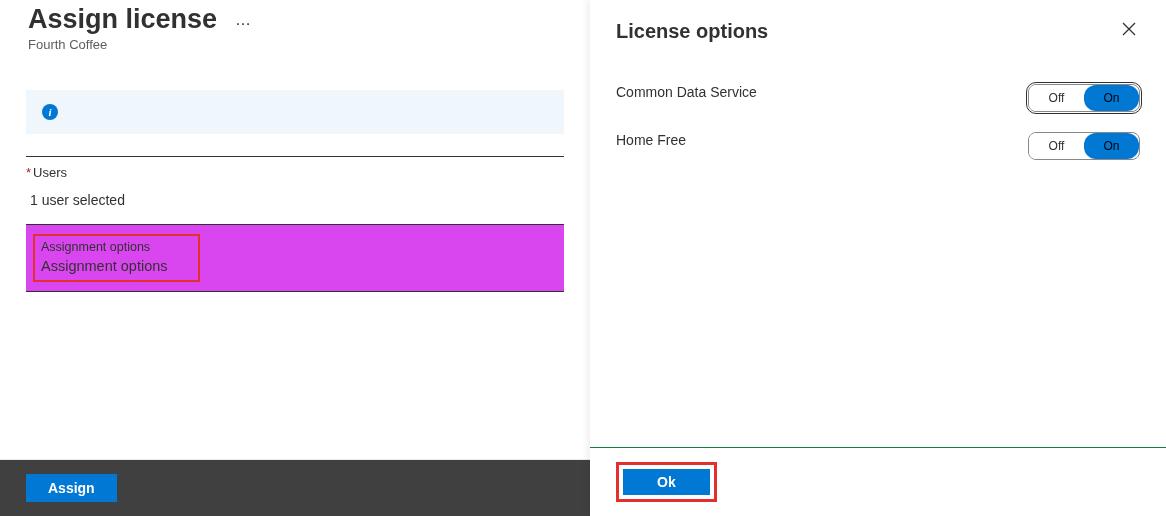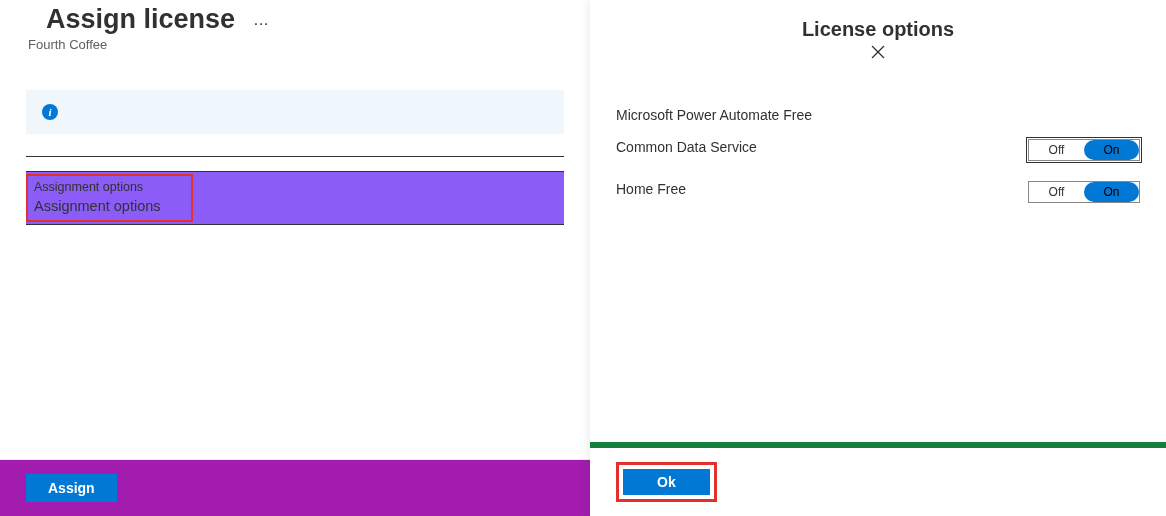--- a/index.html
+++ b/index.html
@@ -32,21 +32,21 @@
       margin: 0 6px;
     }
     .breadcrumb a {
       color: #0067b8;
       text-decoration: none;
       cursor: pointer;
     }
     .title-row {
       display: flex;
       align-items: center;
-      padding: 4px 28px 0 46px;
+      padding: 4px 28px 0 28px;
     }
     .page-title {
       font-size: 27px;
       font-weight: 600;
       color: #323130;
     }
     .more-menu {
       margin-left: 18px;
       font-size: 16px;
       color: #323130;
@@ -100,22 +100,22 @@
     }
     .field-value {
       font-size: 14px;
       color: #323130;
       padding: 4px 4px 10px 4px;
     }
     .section-assignment {
       margin: 6px 26px 0 26px;
       border-top: 1px solid #323130;
       border-bottom: 1px solid #323130;
-      background: #8b5cf6;
-      padding: 0;
+      background: #d946ef;
+      padding: 7px;
     }
     .highlight-box {
       display: inline-block;
       border: 2.5px solid #e3302c;
       padding: 4px 30px 6px 6px;
       margin: 2px 0 2px 0;
     }
     .assignment-label {
       font-size: 12.5px;
       color: #323130;
@@ -125,21 +125,21 @@
       color: #323130;
       margin-top: 4px;
     }
     .footer-bar {
       position: absolute;
       bottom: 0;
       left: 0;
       width: 590px;
       border-top: 1px solid #edebe9;
       padding: 14px 26px;
-      background: #a21caf;
+      background: #404040;
     }
     .btn-primary {
       background: #0078d4;
       color: #fff;
       border: none;
       padding: 6px 22px;
       font-size: 14px;
       font-weight: 600;
       cursor: pointer;
     }
@@ -150,21 +150,20 @@
       width: 576px;
       height: 100%;
       background: #fff;
       box-shadow: -2px 0 8px rgba(0,0,0,0.08);
     }
     .side-header {
       display: flex;
       justify-content: space-between;
       align-items: center;
       padding: 18px 26px 0 26px;
-      flex-direction: column;
     }
     .side-title {
       font-size: 20px;
       font-weight: 600;
       color: #323130;
     }
     .close-x {
       font-size: 16px;
       color: #323130;
       cursor: pointer;
@@ -185,24 +184,24 @@
       margin-bottom: 20px;
       gap: 42px;
     }
     .option-label {
       font-size: 14px;
       color: #323130;
     }
     .toggle-group {
       display: flex;
       border: 1px solid #8a8886;
-      border-radius: 0;
+      border-radius: 8px;
       overflow: hidden;
       width: 112px;
-      height: 22px;
+      height: 28px;
     }
     .toggle-group.focused {
       outline: 1px solid #323130;
       outline-offset: 1px;
     }
     .toggle-side {
       flex: 1;
       display: flex;
       align-items: center;
       justify-content: center;
@@ -216,21 +215,21 @@
     .toggle-on {
       background: #0078d4;
       color: #000000;
       border-radius: 12px;
     }
     .side-footer {
       position: absolute;
       bottom: 0;
       left: 0;
       width: 100%;
-      border-top: 6px solid #15803d;
+      border-top: 1px solid #15803d;
       padding: 14px 26px;
     }
     .ok-wrapper {
       display: inline-block;
       border: 3px solid #e3302c;
       padding: 4px;
     }
     .ok-btn {
       background: #0078d4;
       color: #fff;
@@ -252,20 +251,24 @@
     <span class="more-menu">…</span>
   </div>
 
   <div class="subtitle">Fourth Coffee</div>
 
   <div class="info-banner">
     <span class="info-icon">i</span>
   </div>
 
   <div class="section-users">
+    <div class="field-label">
+      <span class="required-star">*</span><span>Users</span>
+    </div>
+    <div class="field-value">1 user selected</div>
   </div>
 
   <div class="section-assignment">
     <div class="highlight-box">
       <div class="assignment-label">Assignment options</div>
       <div class="assignment-value">Assignment options</div>
     </div>
   </div>
 
   <div class="footer-bar">
@@ -280,21 +283,20 @@
     <h2 class="side-title">License options</h2>
     <span class="close-x">
       <svg width="14" height="14" viewBox="0 0 14 14">
           <line x1="1" y1="1" x2="13" y2="13" stroke="#323130" stroke-width="1.2"></line>
           <line x1="13" y1="1" x2="1" y2="13" stroke="#323130" stroke-width="1.2"></line>
         </svg>
     </span>
   </div>
 
   <div class="side-content">
-    <div class="product-name">Microsoft Power Automate Free</div>
 
     <div class="option-row">
       <span class="option-label">Common Data Service</span>
       <div class="toggle-group focused">
         <div class="toggle-side toggle-off">Off</div>
         <div class="toggle-side toggle-on">On</div>
       </div>
     </div>
 
     <div class="option-row">

